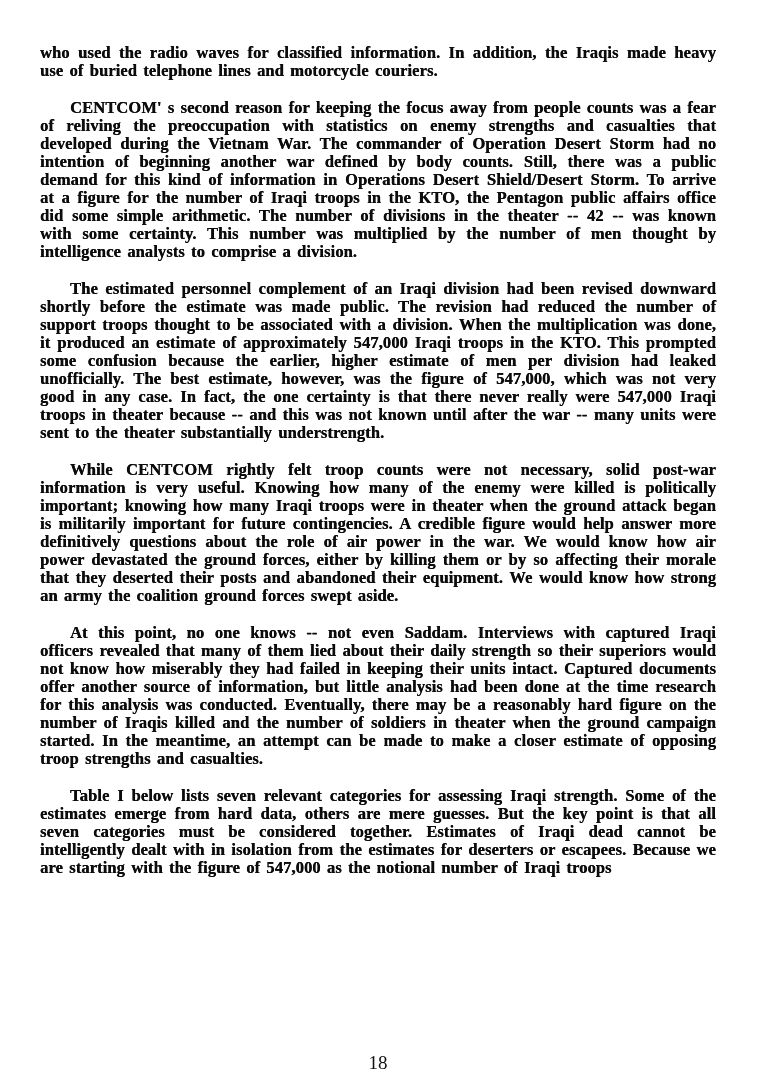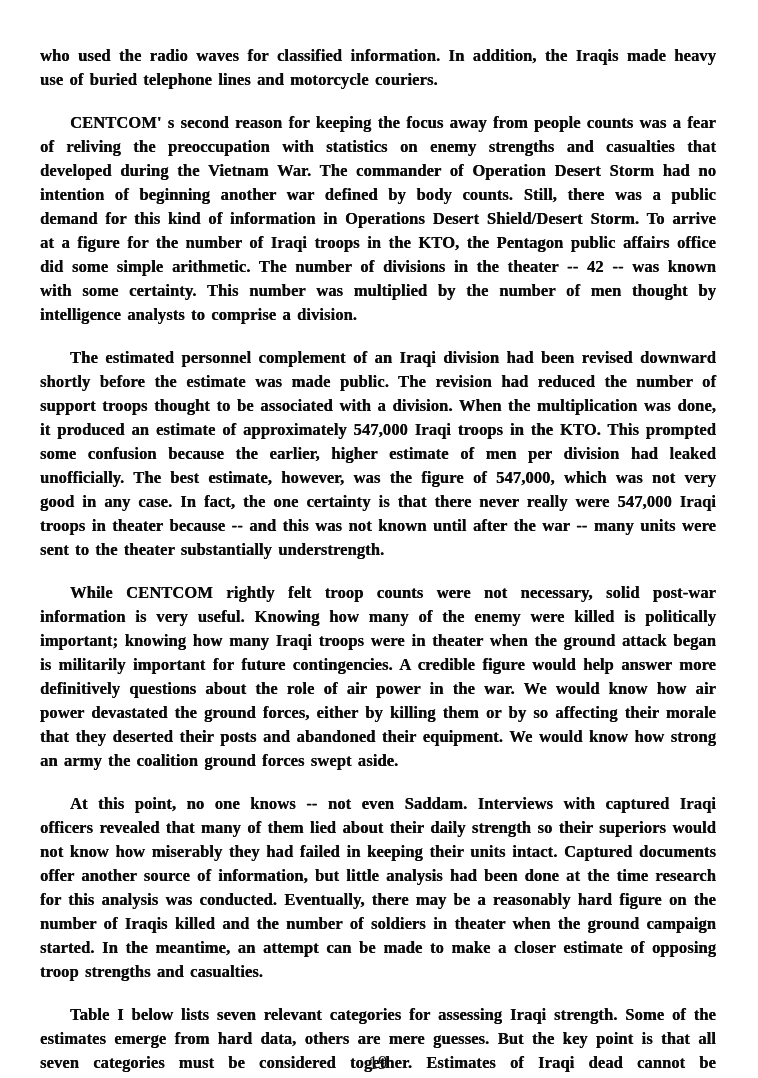--- a/index.html
+++ b/index.html
@@ -21,21 +21,21 @@
   .text-block {
     position: absolute;
     left: 40px;
     top: 44px;
     width: 676px;
   }
   .para {
     font-family: "Liberation Serif", "DejaVu Serif", serif;
     font-weight: 700;
     font-size: 16.5px;
-    line-height: 24px;
+    line-height: 18px;
     color: #0c0c0c;
     text-align: justify;
     margin: 0 0 19px 0;
     text-indent: 30px;
     word-spacing: 2px;
     letter-spacing: 0.1px;
     
     text-shadow: 0.3px 0 0 currentColor;
   }
   .para.no-indent {
@@ -66,15 +66,15 @@
 
     <p class="para">The estimated personnel complement of an Iraqi division had been revised downward shortly before the estimate was made public. The revision had reduced the number of support troops thought to be associated with a division. When the multiplication was done, it produced an estimate of approximately 547,000 Iraqi troops in the KTO. This prompted some confusion because the earlier, higher estimate of men per division had leaked unofficially. The best estimate, however, was the figure of 547,000, which was not very good in any case. In fact, the one certainty is that there never really were 547,000 Iraqi troops in theater because -- and this was not known until after the war -- many units were sent to the theater substantially understrength.</p>
 
     <p class="para">While CENTCOM rightly felt troop counts were not necessary, solid post-war information is very useful. Knowing how many of the enemy were killed is politically important; knowing how many Iraqi troops were in theater when the ground attack began is militarily important for future contingencies. A credible figure would help answer more definitively questions about the role of air power in the war. We would know how air power devastated the ground forces, either by killing them or by so affecting their morale that they deserted their posts and abandoned their equipment. We would know how strong an army the coalition ground forces swept aside.</p>
 
     <p class="para">At this point, no one knows -- not even Saddam.  Interviews with captured Iraqi officers revealed that many of them lied about their daily strength so their superiors would not know how miserably they had failed in keeping their units intact. Captured documents offer another source of information, but little analysis had been done at the time research for this analysis was conducted. Eventually, there may be a reasonably hard figure on the number of Iraqis killed and the number of soldiers in theater when the ground campaign started. In the meantime, an attempt can be made to make a closer estimate of opposing troop strengths and casualties.</p>
 
     <p class="para">Table I below lists seven relevant categories for assessing Iraqi strength. Some of the estimates emerge from hard data, others are mere guesses. But the key point is that all seven categories must be considered together. Estimates of Iraqi dead cannot be intelligently dealt with in isolation from the estimates for deserters or escapees. Because we are starting with the figure of 547,000 as the notional number of Iraqi troops</p>
   </main>
 
-  <footer class="page-number">19</footer>
+  <footer class="page-number">18</footer>
 
 </div>
 
 </body></html>

